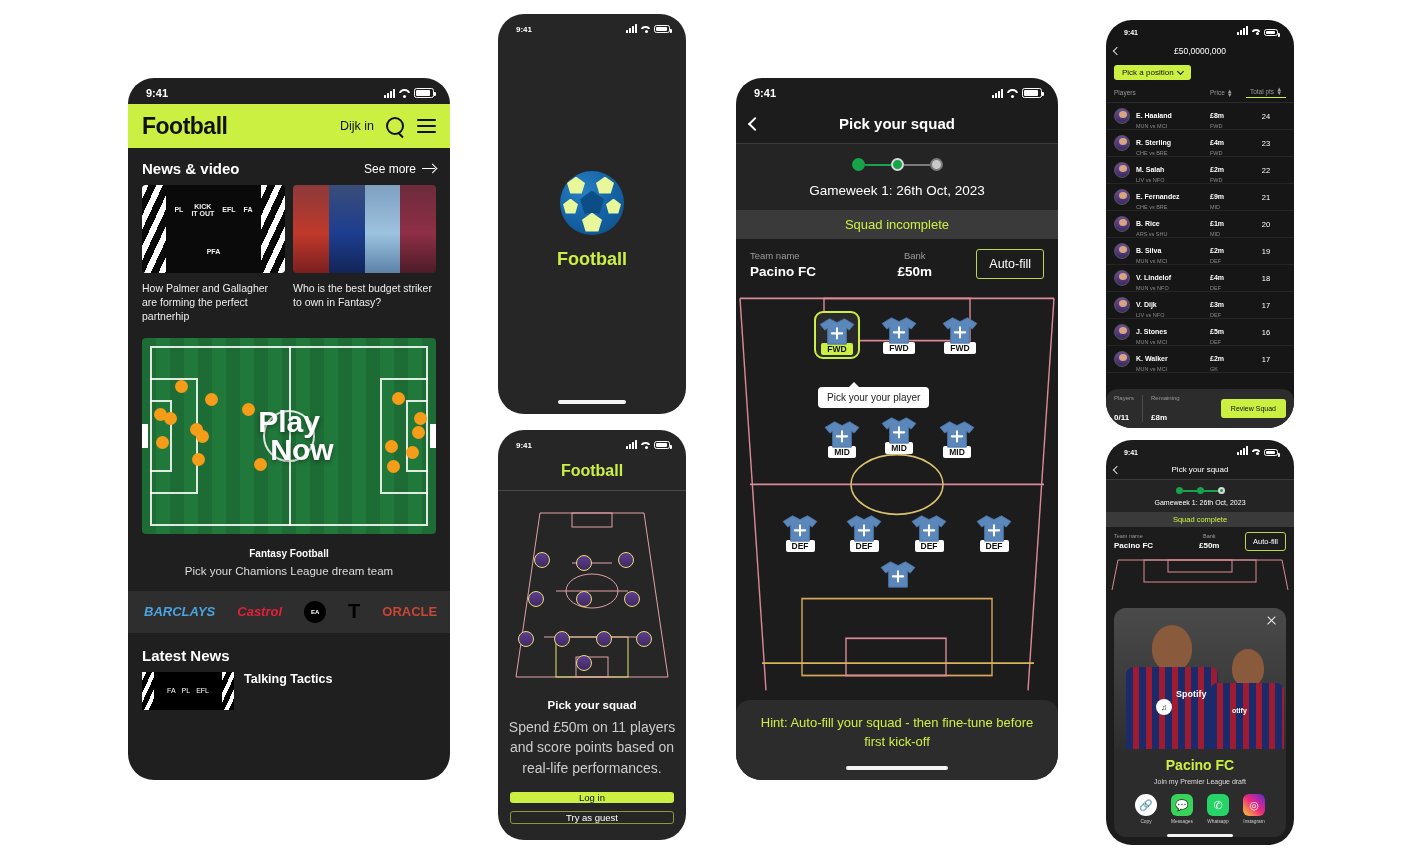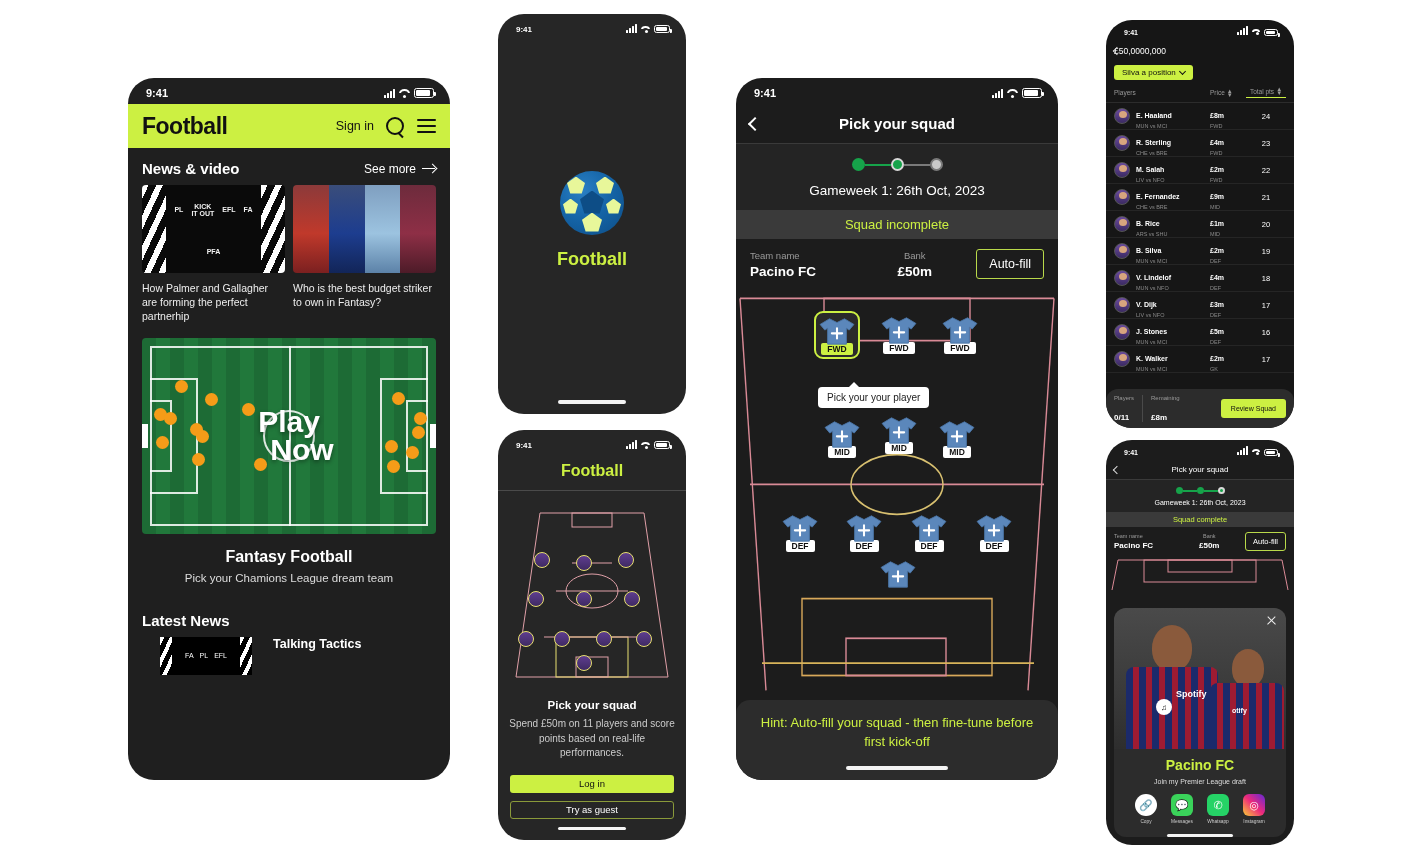--- a/index.html
+++ b/index.html
@@ -90,35 +90,35 @@
   .pl-sixL{left:8px;top:62px;bottom:62px;width:22px;border-left:0;}
   .pl-sixR{right:8px;top:62px;bottom:62px;width:22px;border-right:0;}
   .pl-circ{left:50%;top:50%;width:52px;height:52px;margin:-26px 0 0 -26px;border-radius:50%;}
   .pl-goalL{left:-1px;top:50%;width:7px;height:24px;margin-top:-12px;background:#fff;border:0;}
   .pl-goalR{right:-1px;top:50%;width:7px;height:24px;margin-top:-12px;background:#fff;border:0;}
   .dot{position:absolute;width:13px;height:13px;border-radius:50%;background:#f59c18;}
   .playnow{position:absolute;inset:0;display:flex;flex-direction:column;align-items:center;
     justify-content:center;font-size:30px;font-weight:bold;line-height:.92;
     text-shadow:0 2px 4px rgba(0,0,0,.4);}
   .playnow span:last-child{align-self:center;margin-left:26px;}
-  .p1-fftitle{ text-align:center; font-size:16px; font-weight:bold; padding: 14px 0 6px;}
+  .p1-fftitle{ text-align:center; font-size:10px; font-weight:bold; padding: 14px 0 6px;}
   .p1-ffsub{ text-align:center; font-size:11.5px; color:#ddd; padding-bottom:14px;}
   .p1-sponsors{ background:#2e2e2e; height:42px; display:flex; align-items:center;
     gap:22px; padding: 0 16px; overflow:hidden;}
   .sp{ font-size:13px; font-weight:bold; white-space:nowrap; display:flex;
     align-items:center; gap:3px;}
   .sp.barclays{color:#4aa3e0;font-style:italic;}
   .sp.castrol{color:#e2203a;font-style:italic;}
   .sp.ea{color:#fff;}
   .ea-badge{width:22px;height:22px;border-radius:50%;background:#000;color:#fff;
     font-size:6px;display:flex;align-items:center;justify-content:center;font-weight:bold;}
   .sp.tlogo{color:#000;font-size:20px;}
   .sp.oracle{color:#c74634;}
   .p1-latest{ font-size:15px;font-weight:bold;padding:14px 14px 8px;}
-  .p1-newsrow{ display:flex; gap:21px; padding:0 32px;}
+  .p1-newsrow{ display:flex; gap:10px; padding:0 14px;}
   .p1-newsthumb{ width:92px;height:38px;background:#000;position:relative;
     display:flex;align-items:center;justify-content:center;gap:6px;color:#fff;font-size:7px;}
   .p1-newsthumb::before,.p1-newsthumb::after{content:"";position:absolute;top:0;bottom:0;width:12px;
     background:repeating-linear-gradient(115deg,#fff 0 4px,transparent 4px 9px);}
   .p1-newsthumb::before{left:0;}.p1-newsthumb::after{right:0;}
   .p1-newstitle{ font-size:12.5px; font-weight:bold;}
 
   
   #phone2 { left: 498px; top: 14px; width: 188px; height: 400px; display:flex; flex-direction:column;
     background:#262626;}
@@ -138,21 +138,21 @@
   #phone3 { left: 498px; top: 430px; width: 188px; height: 410px; display:flex; flex-direction:column;
     background:#262626;}
   .p3-title{color:#ccf042;font-size:16px;font-weight:bold;text-align:center;padding:6px 0 10px;
     border-bottom:1px solid #4a4a4a;}
   .p3-pitchwrap{padding:14px 12px 0;}
   .p3-pitch{height:180px;position:relative;}
   .p3-pitch svg{width:100%;height:100%;}
   .p3-shirt{position:absolute;width:16px;height:16px;border-radius:50%;
     background:linear-gradient(180deg,#5e3d8f,#3f2a63);border:1.2px solid #e8e070;}
   .p3-h2{font-size:11.5px;font-weight:bold;text-align:center;padding:14px 0 6px;}
-  .p3-sub{font-size:10px;color:#ccc;text-align:center;line-height:1.45;padding:0 10px 14px;}
+  .p3-sub{font-size:14px;color:#ccc;text-align:center;line-height:1.45;padding:0 10px 14px;}
   .p3-btn{margin:0 12px 8px;height:26px;border-radius:3px;display:flex;align-items:center;
     justify-content:center;font-size:9.5px;}
   .p3-btn.primary{background:#ccf042;color:#111;}
   .p3-btn.ghost{border:1px solid #8a9a3a;color:#fff;}
 
   
   #phone4 { left: 736px; top: 78px; width: 322px; height: 702px; display:flex; flex-direction:column;
     background:#1c1c1c;}
   .p4-nav{height:40px;display:flex;align-items:center;padding:0 14px;
     border-bottom:1px solid #3a3a3a;}
@@ -191,21 +191,21 @@
     border-right:6px solid transparent;border-bottom:6px solid #fff;}
   .p4-hint{background:#2c2c2c;border-radius:14px 14px 0 0;padding:14px 18px 10px;}
   .p4-hinttext{color:#ccf042;font-size:13px;text-align:center;line-height:1.45;}
 
   
   #phone5 { left: 1106px; top: 20px; width: 188px; height: 408px; display:flex; flex-direction:column;
     background:#161616;}
   .p5-nav{height:22px;display:flex;align-items:center;padding:0 8px;}
   .chev-s{width:6px;height:6px;border-left:1.5px solid #ddd;border-bottom:1.5px solid #ddd;
     transform:rotate(45deg);}
-  .p5-navtitle{flex:1;font-size:8.5px;margin-left:-6px;}
+  .p5-navtitle{flex:1;text-align:center;font-size:8.5px;margin-left:-6px;}
   .p5-pick{background:#ccf042;color:#111;font-size:8px;border-radius:3px;
     margin:3px 8px 5px;padding:3px 8px;display:inline-flex;align-self:flex-start;
     align-items:center;gap:4px;}
   .cdown{width:5px;height:5px;border-right:1.2px solid #111;border-bottom:1.2px solid #111;
     transform:rotate(45deg);margin-top:-2px;}
   .p5-thead{display:flex;align-items:center;font-size:6.5px;color:#9a9a9a;
     padding:2px 8px 4px;border-bottom:1px solid #2c2c2c;}
   .th-players{flex:1;}
   .th-price{width:36px;display:flex;gap:2px;align-items:center;}
   .th-pts{width:40px;display:flex;gap:2px;align-items:center;justify-content:center;
@@ -291,21 +291,21 @@
         </span>
       <span class="wifi"></span>
       <span class="batt">
           <i></i>
         </span>
     </span>
   </div>
 
   <div class="p1-header">
     <div class="p1-logo">Football</div>
-    <div class="p1-signin">Sign in</div>
+    <div class="p1-signin">Dijk in</div>
     <div class="p1-search"></div>
     <div class="p1-burger">
         <i></i>
         <i></i>
         <i></i>
       </div>
   </div>
 
   <div class="p1-sectionhead">
     <div class="p1-sectiontitle">News &amp; video</div>
@@ -366,20 +366,29 @@
     <div class="dot" style="left:245px;top:122px"></div>
     <div class="playnow">
       <span>Play</span>
       <span>Now</span>
     </div>
   </div>
 
   <div class="p1-fftitle">Fantasy Football</div>
   <div class="p1-ffsub">Pick your Chamions League dream team</div>
 
+  <div class="p1-sponsors">
+    <span class="sp barclays">BARCLAYS</span>
+    <span class="sp castrol">Castrol</span>
+    <span class="sp ea">
+        <span class="ea-badge">EA</span>
+      </span>
+    <span class="sp tlogo">T</span>
+    <span class="sp oracle">ORACLE</span>
+  </div>
 
   <div class="p1-latest">Latest News</div>
   <div class="p1-newsrow">
     <div class="p1-newsthumb">
       <span>FA</span>
       <span>PL</span>
       <span>EFL</span>
     </div>
     <div class="p1-newstitle">Talking Tactics</div>
   </div>
@@ -649,21 +658,21 @@
       <span class="batt" style="width:14px;height:7px">
           <i></i>
         </span>
     </span>
   </div>
   <div class="p5-nav">
     <span class="chev-s"></span>
     <span class="p5-navtitle">£50,0000,000</span>
   </div>
   <div class="p5-pick">
-    <span>Silva a position</span>
+    <span>Pick a position</span>
     <span class="cdown"></span>
   </div>
   <div class="p5-thead">
     <span class="th-players">Players</span>
     <span class="th-price">
       <span>Price</span>
       <span class="sortico">▲<br>▼</span>
     </span>
     <span class="th-pts">
       <span>Total pts</span>

